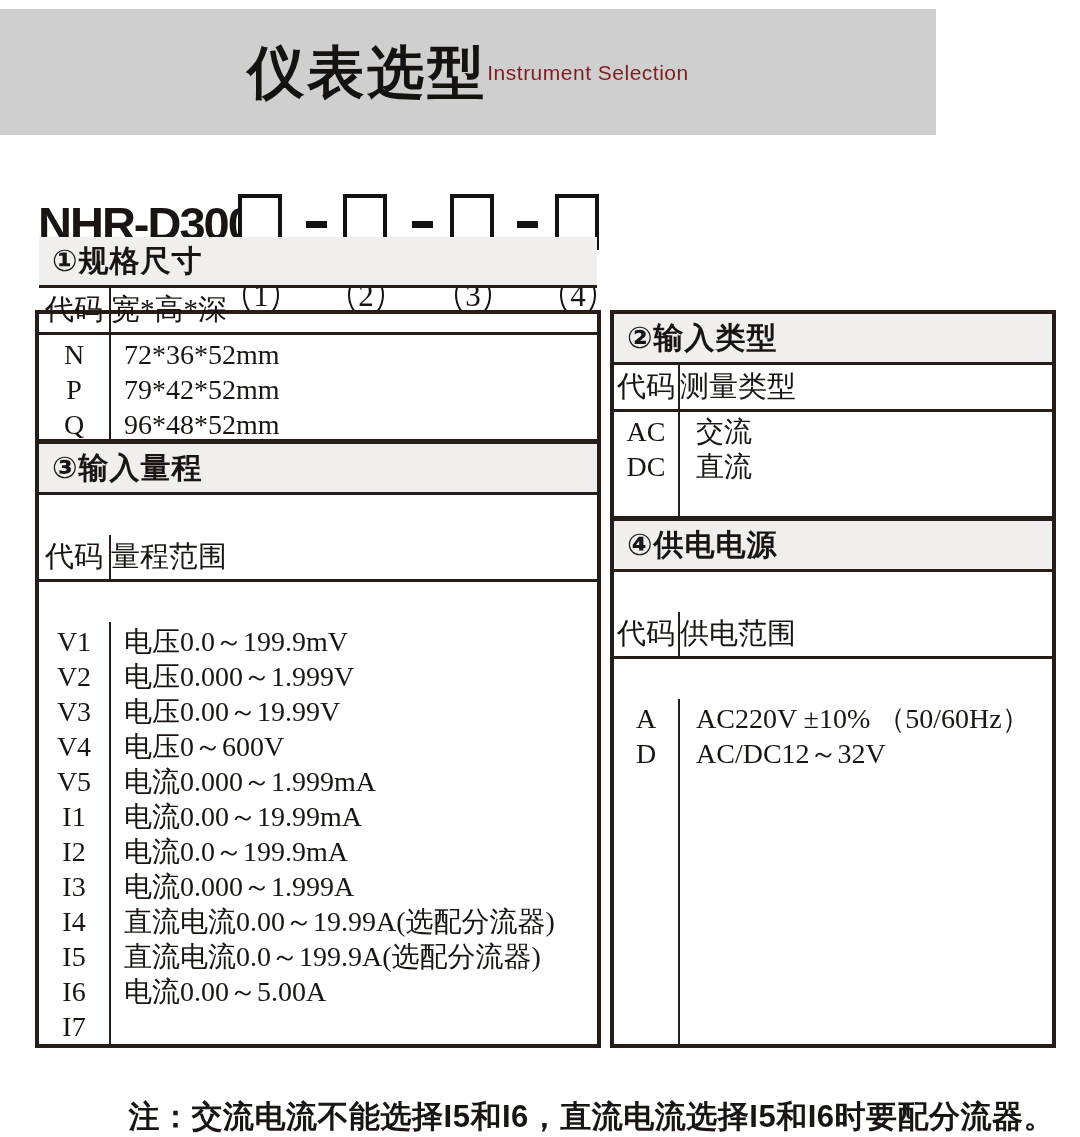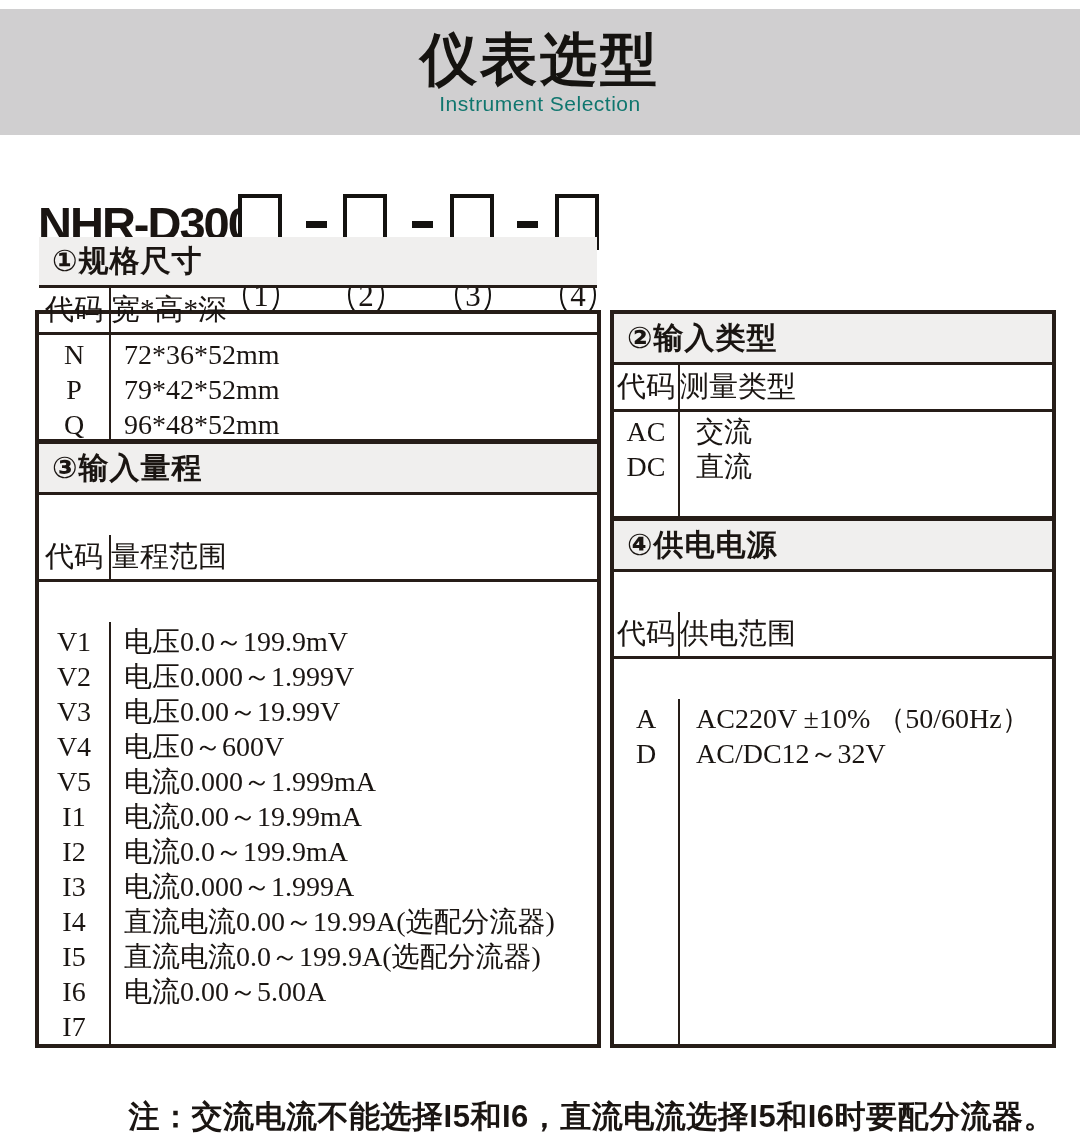--- a/index.html
+++ b/index.html
@@ -8,24 +8,24 @@
     --band:#d0cfd0;
     --sechead:#f0efee;
     --sans:"Liberation Sans","DejaVu Sans",sans-serif;
     --serif:"Liberation Serif","DejaVu Serif",serif;
   }
   html,body{margin:0;padding:0;background:#fff;}
   .page{position:relative;width:1080px;height:1137px;background:#fff;overflow:hidden;
         font-family:var(--sans);color:var(--ink);}
 
   
-  .band{position:absolute;left:0;top:9px;width:1080px;height:126px;background:var(--band);
-        display:flex;flex-direction:column;align-items:center;justify-content:center;}
+  .band{position:absolute;left:0;top:9px;width:936px;height:126px;background:var(--band);
+        display:flex;flex-direction:row;align-items:center;justify-content:center;}
   .band h1{margin:0;font-size:57px;font-weight:bold;letter-spacing:3px;color:#151310;line-height:1.1;}
-  .band .sub{font-size:21px;color:#0f766e;margin-top:1px;letter-spacing:.5px;}
+  .band .sub{font-size:21px;color:#7f1d1d;margin-top:1px;letter-spacing:.5px;}
 
   
   .model{position:absolute;left:0;top:0;width:1080px;height:330px;}
   .model .prefix{position:absolute;left:38px;top:196px;font-size:47px;font-weight:bold;
                  letter-spacing:-2px;line-height:56px;}
   .slot{position:absolute;top:194px;width:44px;height:56px;border:4px solid #141210;
         background:#fff;box-sizing:border-box;}
   .dash{position:absolute;top:221px;width:21px;height:7px;background:#141210;}
   .pos{position:absolute;top:272px;width:36px;height:46px;border:2px solid #141210;
        border-radius:50%;box-sizing:border-box;display:flex;align-items:center;justify-content:center;

